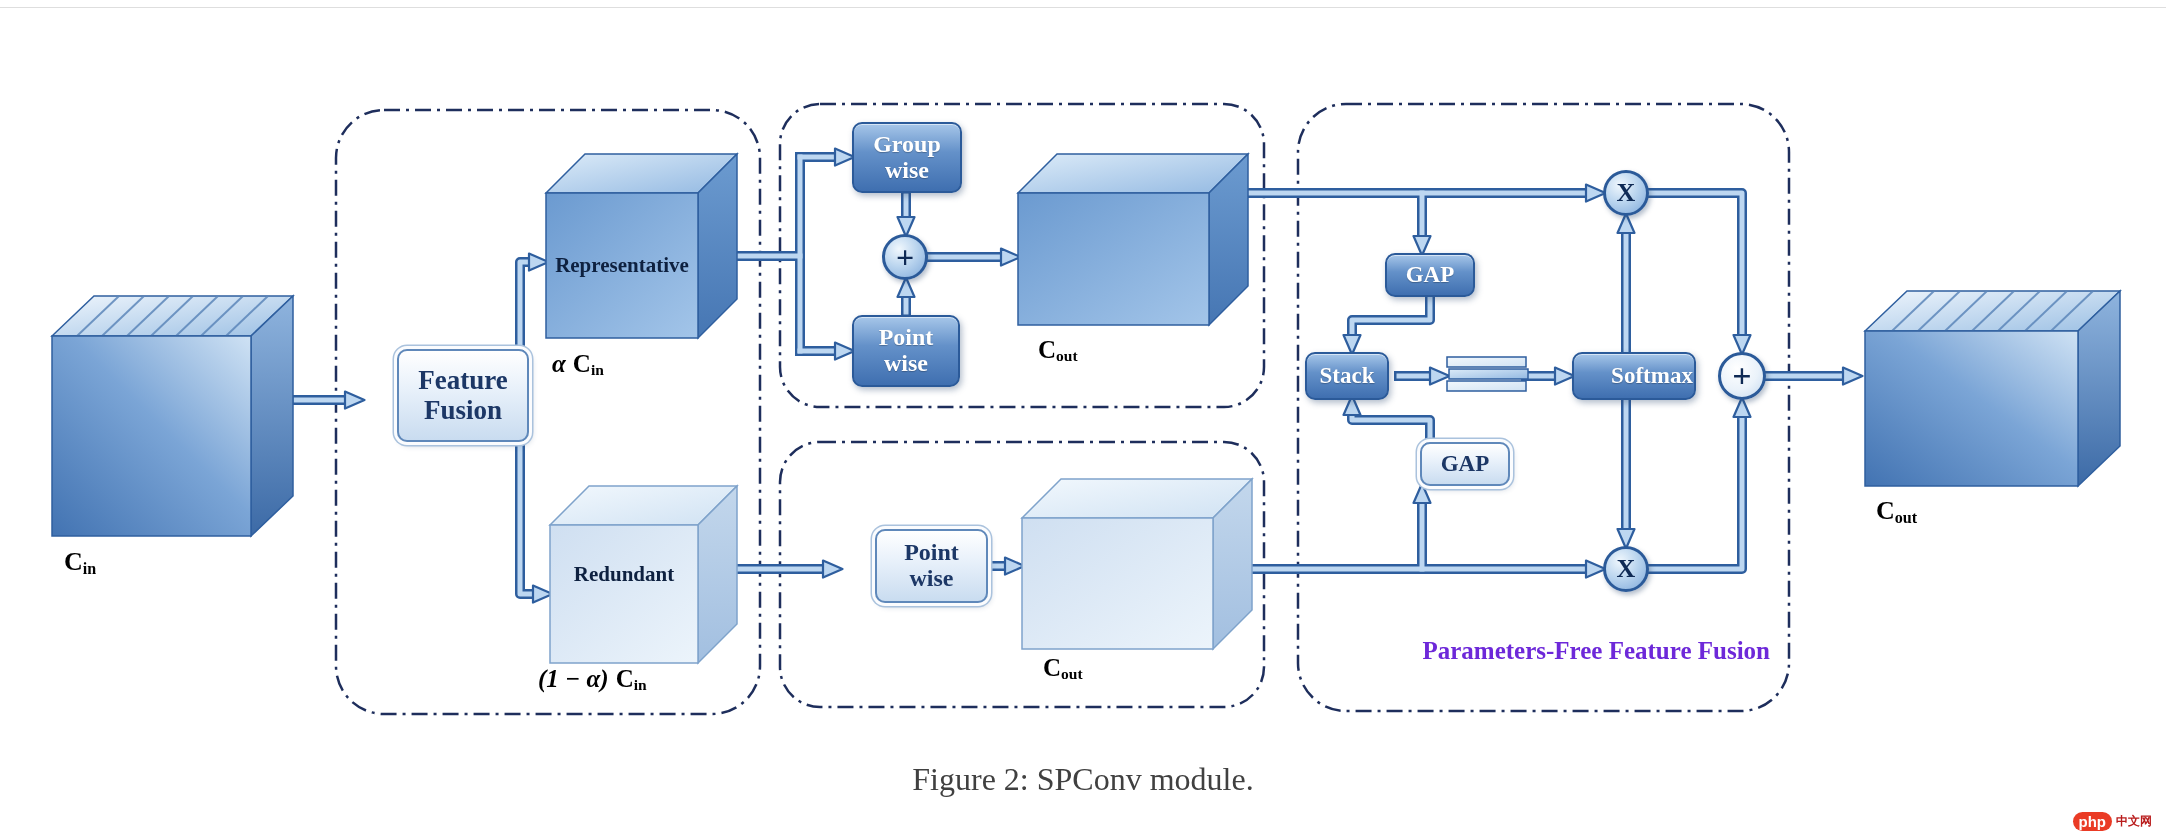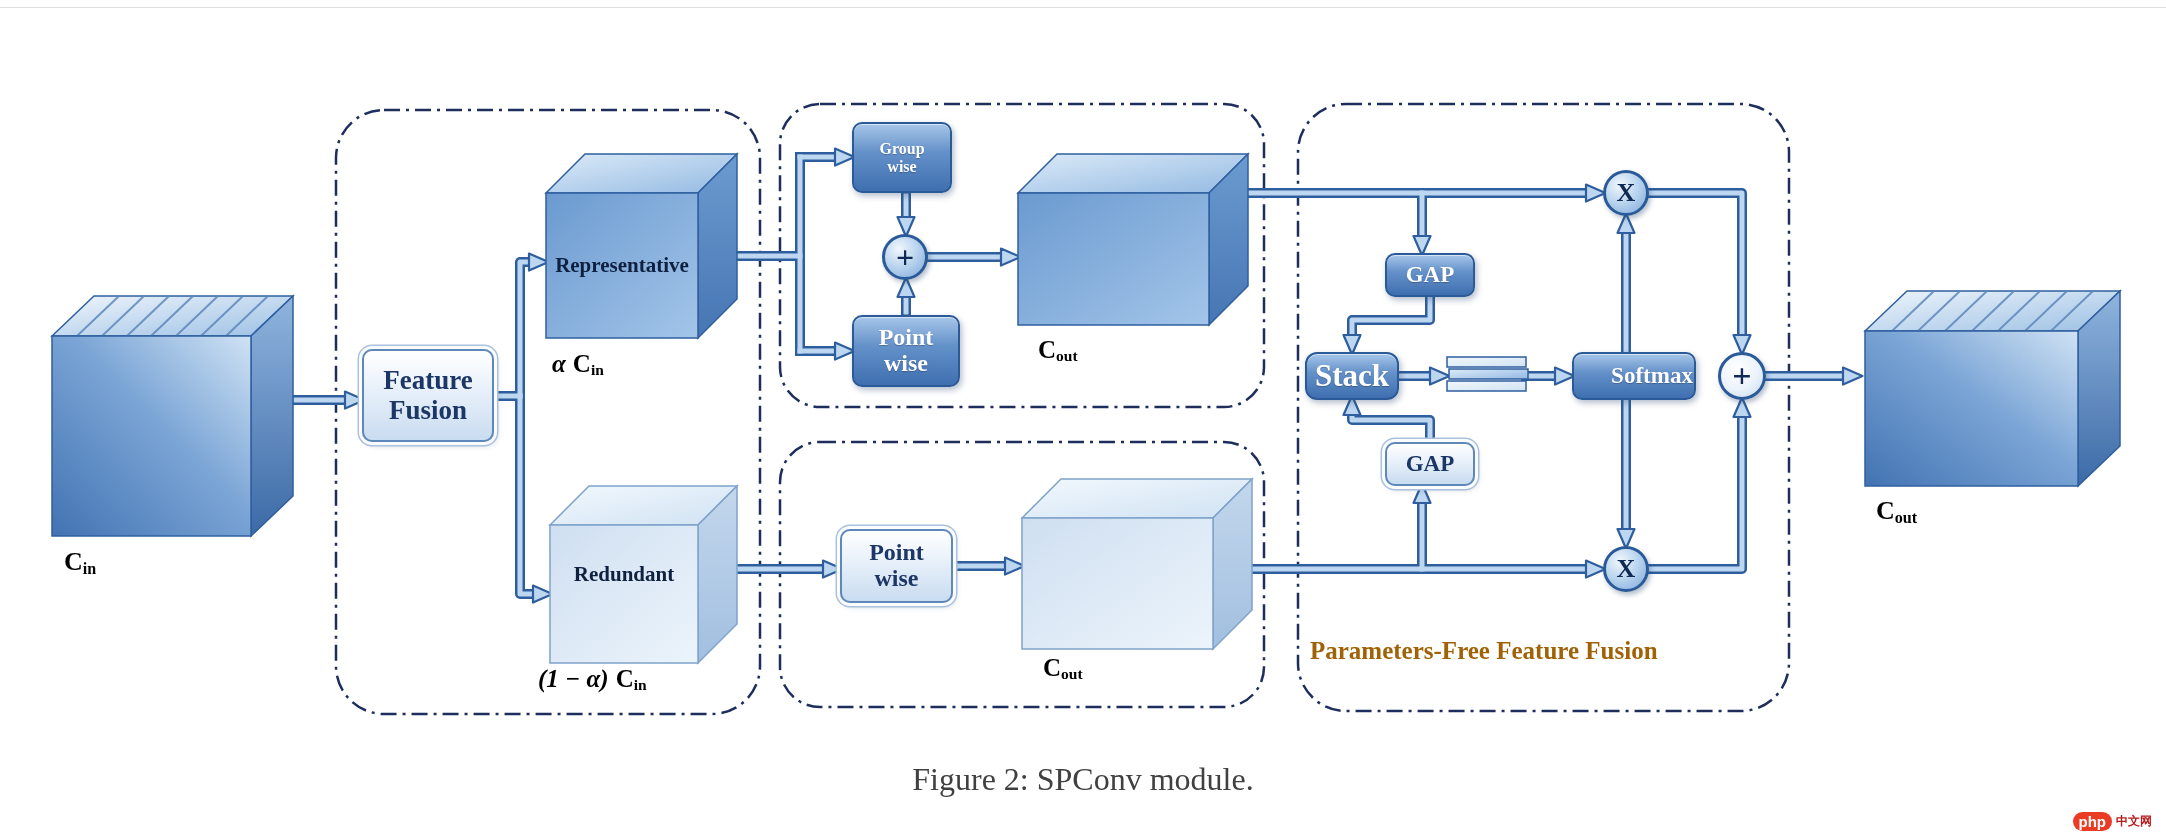--- a/index.html
+++ b/index.html
@@ -29,20 +29,21 @@
   .nodeBlue {
     background:linear-gradient(180deg,#a6c6e9 0%,#6491c9 42%,#3f6fb0 100%);
     border:2px solid #2b5a99; border-radius:10px; color:#ffffff;
     box-shadow: inset 0 1px 0 rgba(255,255,255,.55), 2px 3px 6px rgba(40,70,110,.35);
     text-shadow:0 1px 1px rgba(0,0,0,.25);
   }
   .nodeLight {
     background:linear-gradient(180deg,#ffffff 0%,#e7f0fa 45%,#c9dcf0 100%);
     border:2px solid #5f88ba; border-radius:10px; color:#1c3766;
     box-shadow: 0 0 0 3px rgba(255,255,255,.95), 0 0 0 4.5px #aac2dd, 2px 3px 6px rgba(40,70,110,.3);
+    margin-left: 35px;
   }
   .circle {
     position:absolute; box-sizing:border-box; border-radius:50%;
     display:flex; align-items:center; justify-content:center;
     font-weight:bold; line-height:1;
   }
   .circleBlue {
     background:radial-gradient(circle at 35% 30%, #f0f7fd 0%, #bcd6ef 45%, #7fa9da 100%);
     border:3px solid #2b5a99; color:#0f2a55; box-shadow:2px 3px 5px rgba(40,70,110,.35);
   }
@@ -53,21 +54,21 @@
 
   .lbl { position:absolute; font-weight:bold; color:#000; font-size:26px; white-space:nowrap; }
   .sb  { font-size:0.62em; vertical-align:-0.22em; font-weight:bold; line-height:0; }
   .coef { font-style:italic; margin-right:7px; }
 
   .faceLbl {
     position:absolute; display:flex; align-items:center; justify-content:center;
     font-weight:bold; color:#0e2140; text-align:right;
   }
 
-  .fusionTitle { position:absolute; font-size:25px; font-weight:bold; color:#a16207; text-align:left; white-space:nowrap; }
+  .fusionTitle { position:absolute; font-size:25px; font-weight:bold; color:#6d28d9; text-align:right; white-space:nowrap; }
   .caption { position:absolute; left:0; top:761px; width:100%; text-align:center; font-size:32px; color:#404040; }
 
   .topDivider { position:absolute; left:0; top:7px; width:100%; height:1px; background:#dedede; }
 
   .wm { position:absolute; top:812px; right:14px; display:flex; align-items:center; gap:4px;
         font-family:"Liberation Sans",sans-serif; }
   .wmBadge { background:#ea3b25; color:#fff; font-weight:bold; font-size:15px;
              padding:0 6px; border-radius:10px; line-height:19px; }
   .wmText { color:#b91c1c; font-weight:bold; font-size:12px; }
 </style>
@@ -274,40 +275,40 @@
       <rect x="1449" y="369" width="79" height="10" fill="url(#grT)"></rect>
       <rect x="1447" y="381" width="79" height="10" fill="url(#glT)"></rect>
     </g>
   </svg>
 
   <div class="node nodeLight" style="left:362px;top:349px;width:132px;height:93px;font-size:27px;">
     <span>Feature</span>
     <span>Fusion</span>
   </div>
 
-  <div class="node nodeBlue" style="left:852px;top:122px;width:100px;height:71px;font-size:16px;">
+  <div class="node nodeBlue" style="left:852px;top:122px;width:110px;height:71px;font-size:24px;">
     <span>Group</span>
     <span>wise</span>
   </div>
 
   <div class="node nodeBlue" style="left:852px;top:315px;width:108px;height:72px;font-size:24px;">
     <span>Point</span>
     <span>wise</span>
   </div>
 
   <div class="node nodeLight" style="left:840px;top:529px;width:113px;height:74px;font-size:24px;">
     <span>Point</span>
     <span>wise</span>
   </div>
 
   <div class="node nodeBlue" style="left:1385px;top:253px;width:90px;height:44px;font-size:23px;">GAP</div>
 
   <div class="node nodeLight" style="left:1385px;top:442px;width:90px;height:44px;font-size:23px;">GAP</div>
 
-  <div class="node nodeBlue" style="left:1305px;top:352px;width:94px;height:48px;font-size:31px;border-radius:12px;">Stack</div>
+  <div class="node nodeBlue" style="left:1305px;top:352px;width:84px;height:48px;font-size:23px;">Stack</div>
 
   <div class="node nodeBlue" style="left:1572px;top:352px;width:124px;height:48px;font-size:23px;padding-left:36px;">Softmax</div>
 
   <div class="circle circleBlue" style="left:882px;top:234px;width:46px;height:46px;font-size:32px;">+</div>
 
   <div class="circle circleBlue" style="left:1603px;top:170px;width:46px;height:46px;font-size:26px;">X</div>
 
   <div class="circle circleBlue" style="left:1603px;top:546px;width:46px;height:46px;font-size:26px;">X</div>
 
   <div class="circle circleLight" style="left:1718px;top:352px;width:48px;height:48px;font-size:34px;">+</div>

